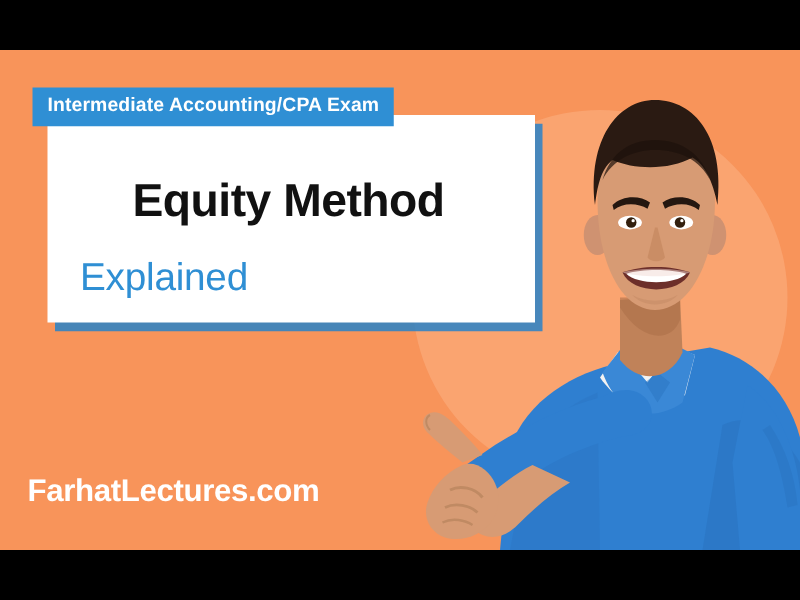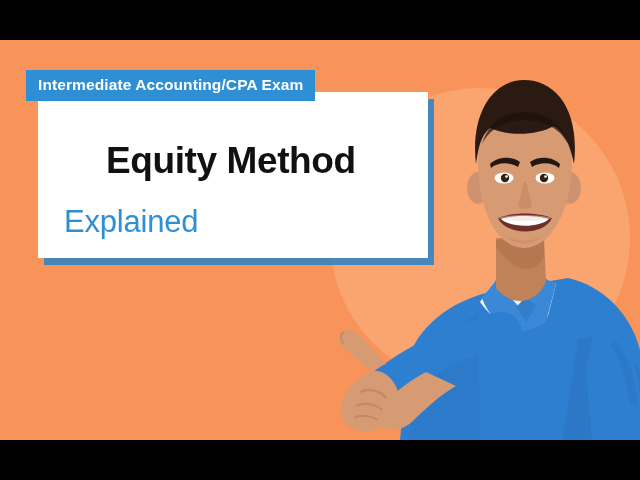--- a/index.html
+++ b/index.html
@@ -139,20 +139,21 @@
     <div class="halo"></div>
 
     <div class="card"></div>
 
     <div class="badge">Intermediate Accounting/CPA Exam</div>
 
     <div class="title">Equity Method</div>
 
     <div class="subtitle">Explained</div>
 
+    <div class="watermark">FarhatLectures.com</div>
 
     <div class="person">
       <svg width="310" height="400" viewBox="0 0 310 400" xmlns="http://www.w3.org/2000/svg">
         <defs>
           <clipPath id="frame">
             <rect x="0" y="0" width="310" height="400"></rect>
           </clipPath>
         </defs>
         <g clip-path="url(#frame)">
 

